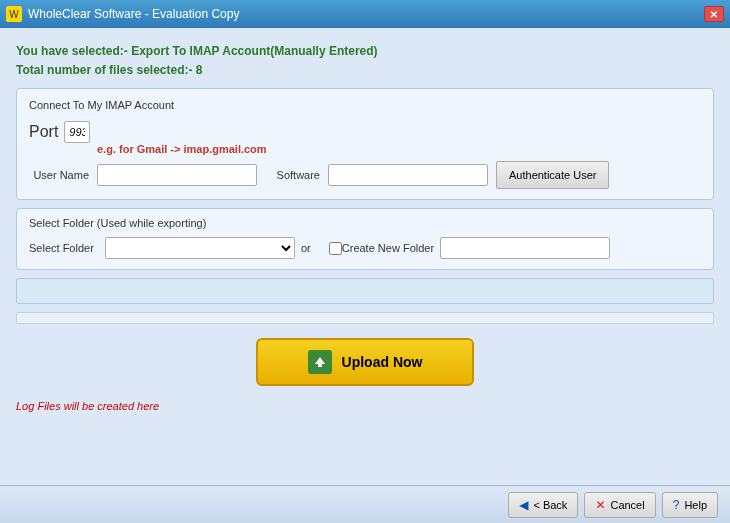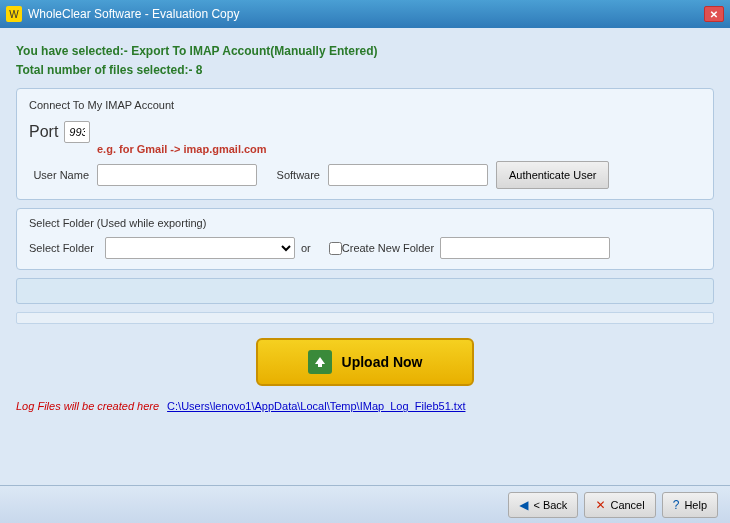--- a/index.html
+++ b/index.html
@@ -380,21 +380,20 @@
           <polygon points="8,3 13,10 3,10" fill="white"></polygon>
           <rect x="6" y="10" width="4" height="3" fill="white"></rect>
         </svg>
       </div>
       <span>Upload Now</span>
     </button>
   </div>
 
   <div class="log-section">
     <span class="log-label">Log Files will be created here</span>
-    <span class="log-link">C:\Users\lenovo1\AppData\Local\Temp\IMap_Log_Fileb51.txt</span>
   </div>
 
 </div>
 
 <div class="bottom-bar">
   <button class="nav-btn">
     <span class="btn-icon back-icon">◀</span>
     <span>&lt; Back</span>
   </button>
   <button class="nav-btn">

